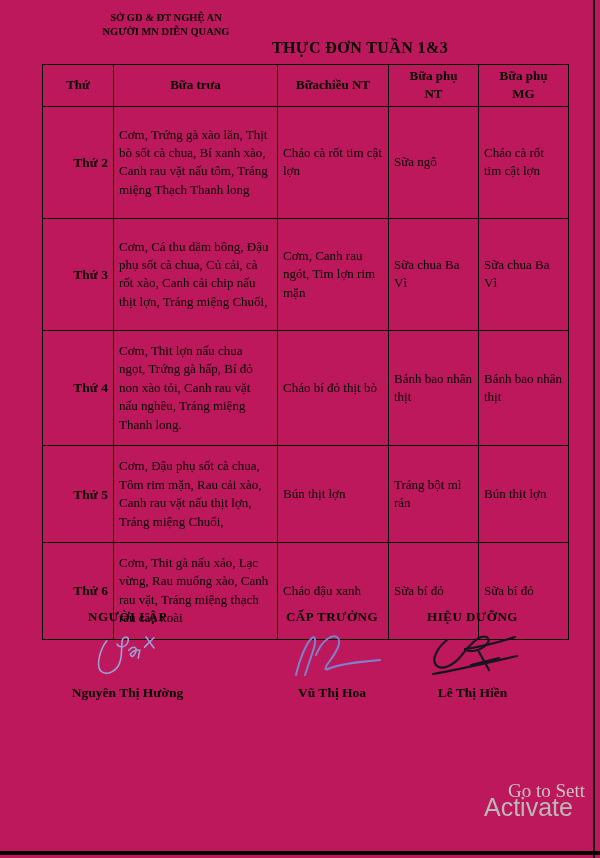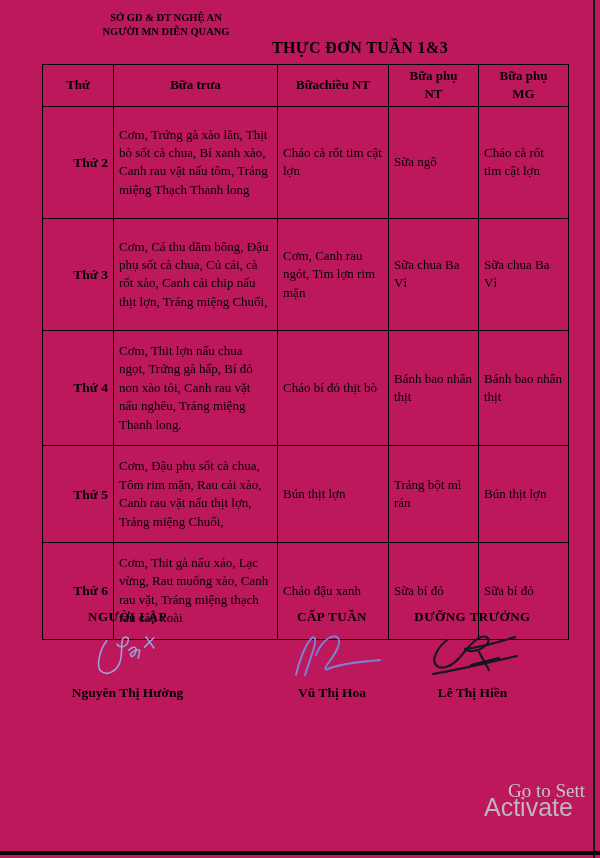--- a/index.html
+++ b/index.html
@@ -144,32 +144,32 @@
         <path d="M38,10 C30,20 24,40 30,48 C38,56 52,48 55,36 C58,26 56,16 58,8"></path>
         <path d="M58,8 C61,3 67,5 65,11 C63,18 54,20 51,14"></path>
         <path d="M66,22 C71,16 77,17 75,24 C73,30 69,32 68,27 C71,23 76,21 80,22 L78,32"></path>
         <path d="M88,5 L98,19 M98,6 L86,18"></path>
       </g>
     </svg>
     <div class="sig-name">Nguyên Thị Hường</div>
   </div>
 
   <div class="sig-block sig2">
-    <div class="sig-role">CẤP TUẦN</div>
+    <div class="sig-role">CẤP TRƯỞNG</div>
     <svg class="sig-svg" width="120" height="52" viewBox="0 0 120 52">
       <g fill="none" stroke="#7c82cc" stroke-width="2" stroke-linecap="round">
         <path d="M24,46 C27,32 34,14 40,9 C44,6 44,13 41,22 C38,31 35,40 33,46"></path>
         <path d="M44,26 C50,11 61,4 66,9 C70,14 63,25 57,33 C53,38 52,42 56,40 C66,35 86,33 108,31"></path>
       </g>
     </svg>
     <div class="sig-name">Vũ Thị Hoa</div>
   </div>
 
   <div class="sig-block sig3">
-    <div class="sig-role">DƯỠNG TRƯỞNG</div>
+    <div class="sig-role">HIỆU DƯỠNG</div>
     <svg class="sig-svg" width="120" height="54" viewBox="0 0 120 54">
       <g fill="none" stroke="#15151c" stroke-width="2.2" stroke-linecap="round">
         <path d="M34,12 C25,19 18,31 23,37 C28,43 40,38 48,28 C56,18 62,11 68,9 C75,7 78,12 73,17 C67,23 56,25 52,21"></path>
         <path d="M52,21 C68,19 86,14 102,9"></path>
         <path d="M20,46 C44,42 74,35 104,28"></path>
         <path d="M66,24 L76,42 M58,37 L86,30"></path>
       </g>
     </svg>
     <div class="sig-name">Lê Thị Hiền</div>
   </div>

